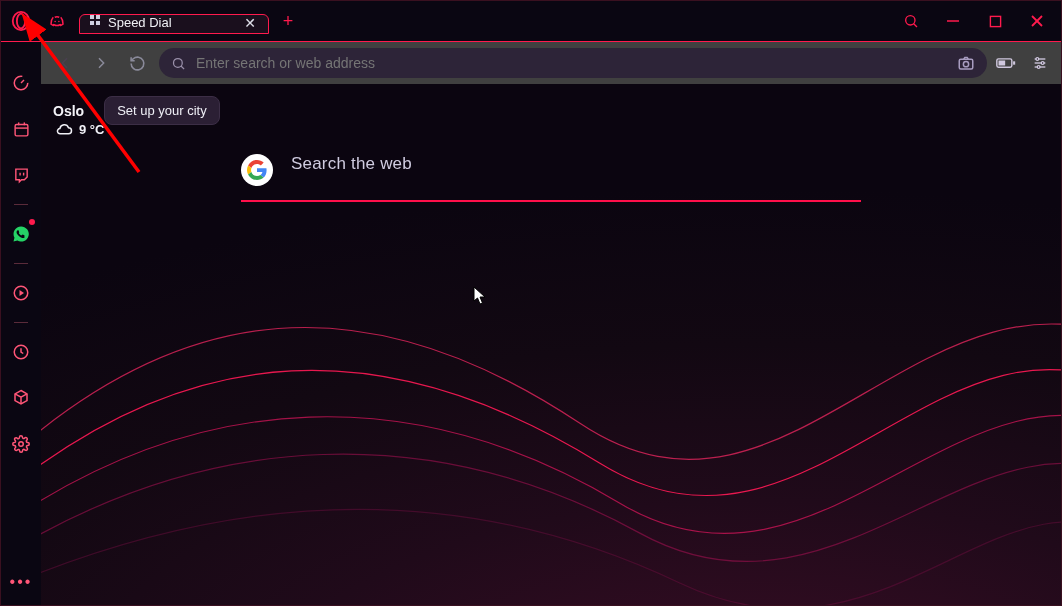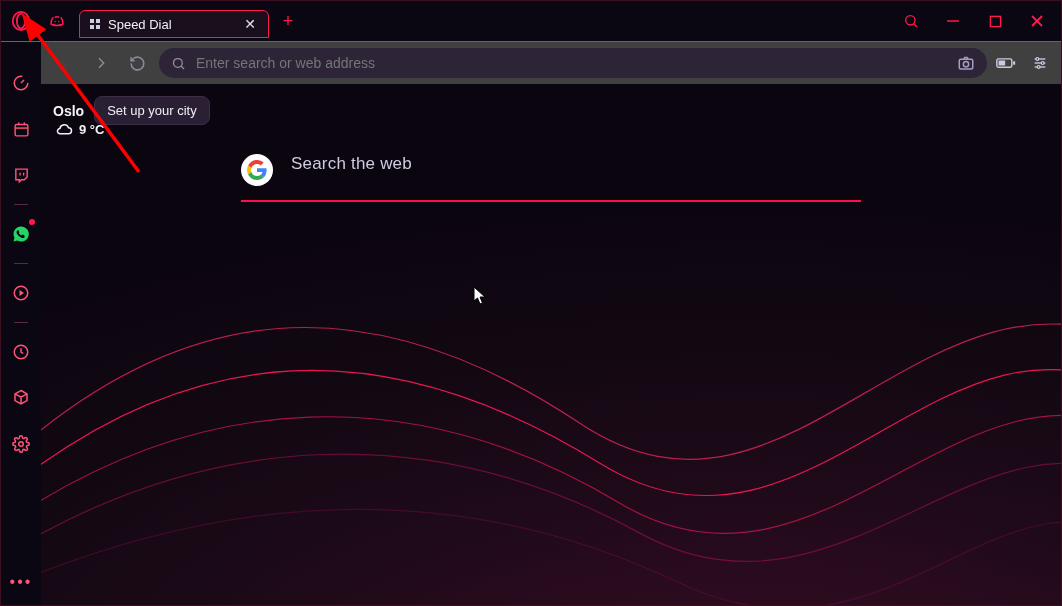--- a/index.html
+++ b/index.html
@@ -21,21 +21,21 @@
 }
 .titlebar .app-icon {
   width: 28px; height: 28px; display: flex; align-items: center; justify-content: center;
   margin-right: 8px;
 }
 .titlebar .discord-icon {
   width: 28px; height: 28px; display: flex; align-items: center; justify-content: center;
   margin-right: 8px; color: #ff1a4d;
 }
 .tab {
-  height: 28px; display: flex; align-items: center;
+  height: 20px; display: flex; 
   background: #1a0f1d;
   border: 1px solid #ff1a4d;
   border-radius: 6px 6px 0 0;
   padding: 0 10px 0 10px;
   gap: 8px;
   margin-top: 6px;
   min-width: 190px;
 }
 .tab-grid { display: grid; grid-template-columns: repeat(2,4px); grid-template-rows: repeat(2,4px); gap: 2px; }
 .tab-grid span { background: #cfcfe0; width: 4px; height: 4px; }
@@ -96,21 +96,21 @@
 .page {
   flex: 1; position: relative;
   background: radial-gradient(ellipse 120% 100% at 70% 120%, #3a0d25 0%, #200a1a 40%, #120812 70%, #0b0510 100%);
   overflow: hidden;
 }
 .waves { position: absolute; inset: 0; pointer-events: none; }
 .waves path { fill: none; stroke-width: 1.2; }
 
 .weather-row {
   position: absolute; top: 12px; left: 12px;
-  display: flex; align-items: center; gap: 10px;
+  display: flex; align-items: center; gap: 20px;
 }
 .weather-city { color: #f3f3f8; font-size: 14px; font-weight: 600; }
 .setup-btn {
   background: #2b1f34;
   color: #efeff6; font-size: 13px; font-weight: 400;
   padding: 6px 12px; border-radius: 8px; border: 1px solid #3c2e46;
   cursor: pointer;
 }
 .weather-line2 {
   position: absolute; top: 38px; left: 14px;

